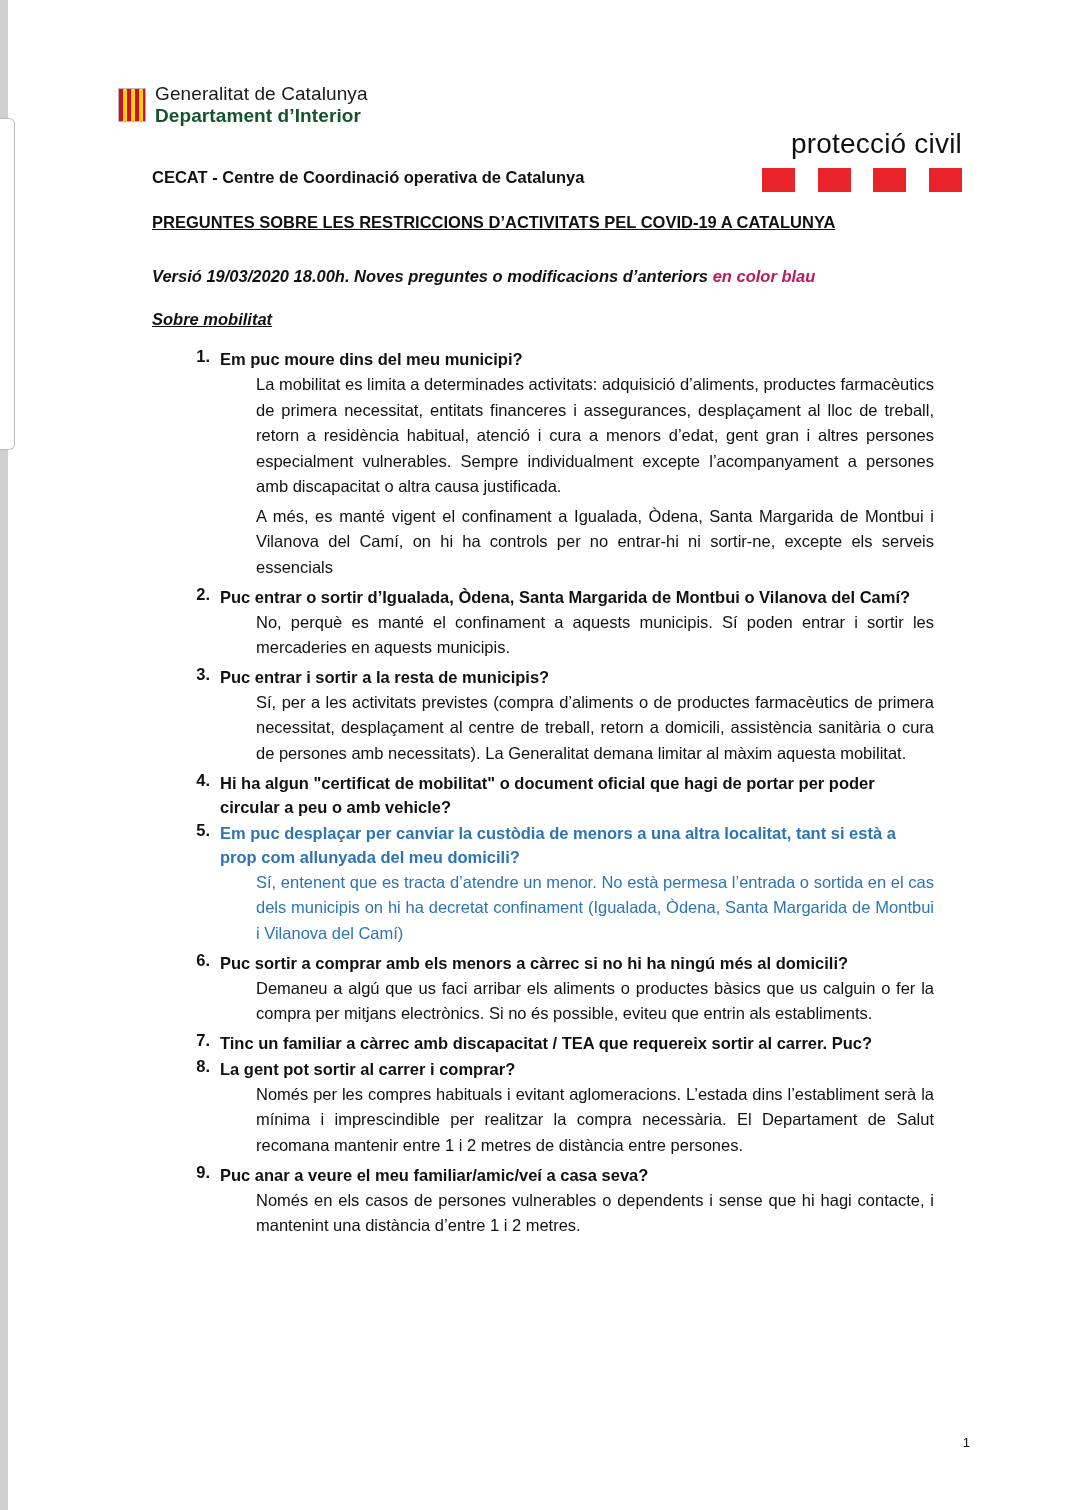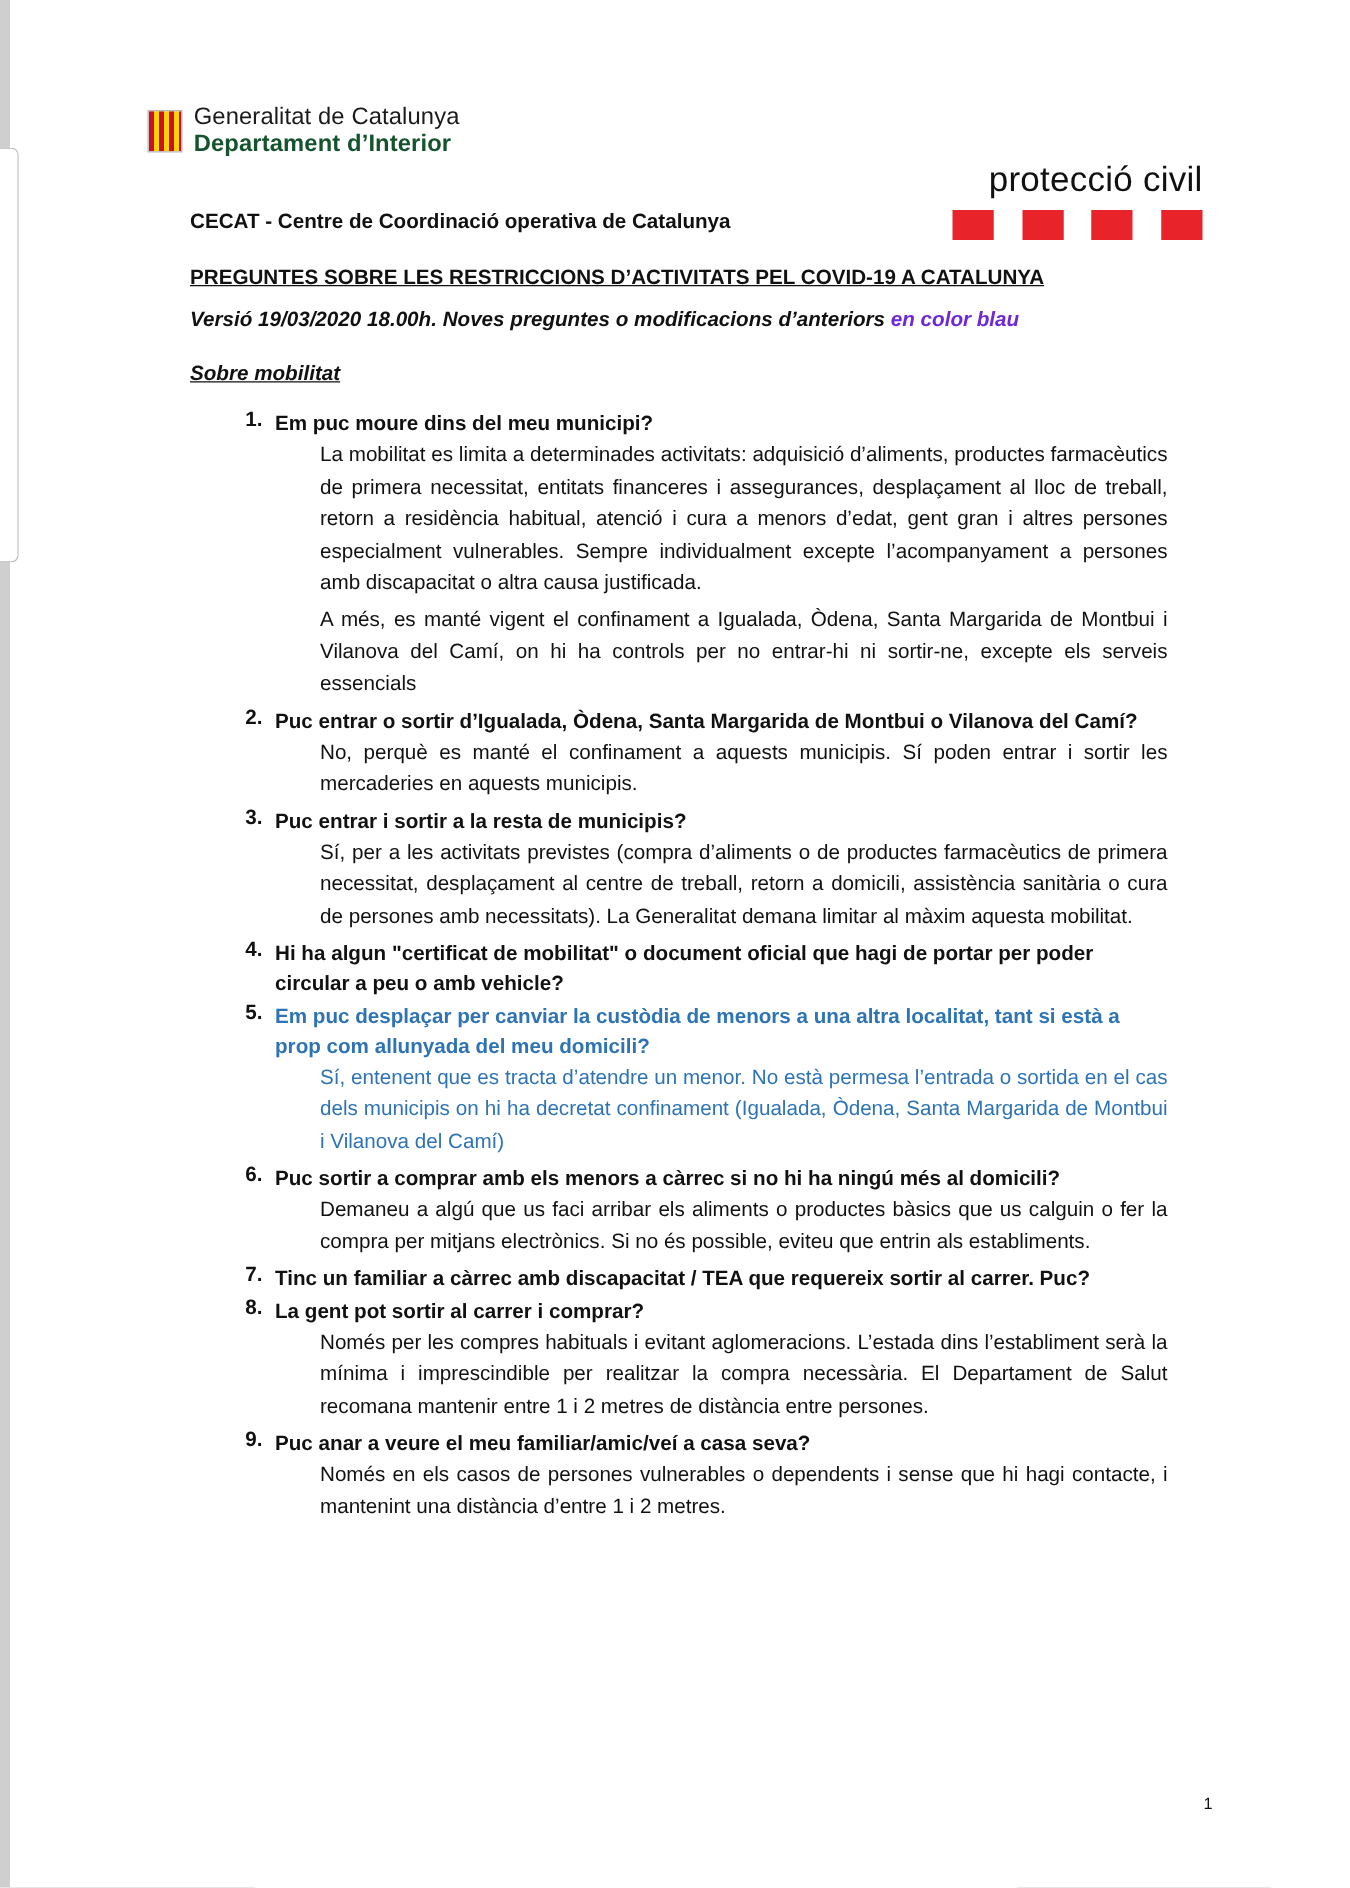--- a/index.html
+++ b/index.html
@@ -118,30 +118,30 @@
   }
   .cecat {
     font-size: 16.5px;
     font-weight: bold;
     margin-bottom: 26px;
   }
   .main-title {
     font-size: 16.5px;
     font-weight: bold;
     text-decoration: underline;
-    margin-bottom: 15px;
+    margin-bottom: 35px;
   }
   .version {
     font-size: 16.5px;
     font-weight: bold;
     font-style: italic;
     margin-bottom: 24px;
   }
   .version .blue {
-    color: #6d28d9;
+    color: #be185d;
   }
   .section-title {
     font-size: 16.5px;
     font-weight: bold;
     font-style: italic;
     text-decoration: underline;
     margin-bottom: 18px;
   }
   ol.qa {
     list-style: none;

